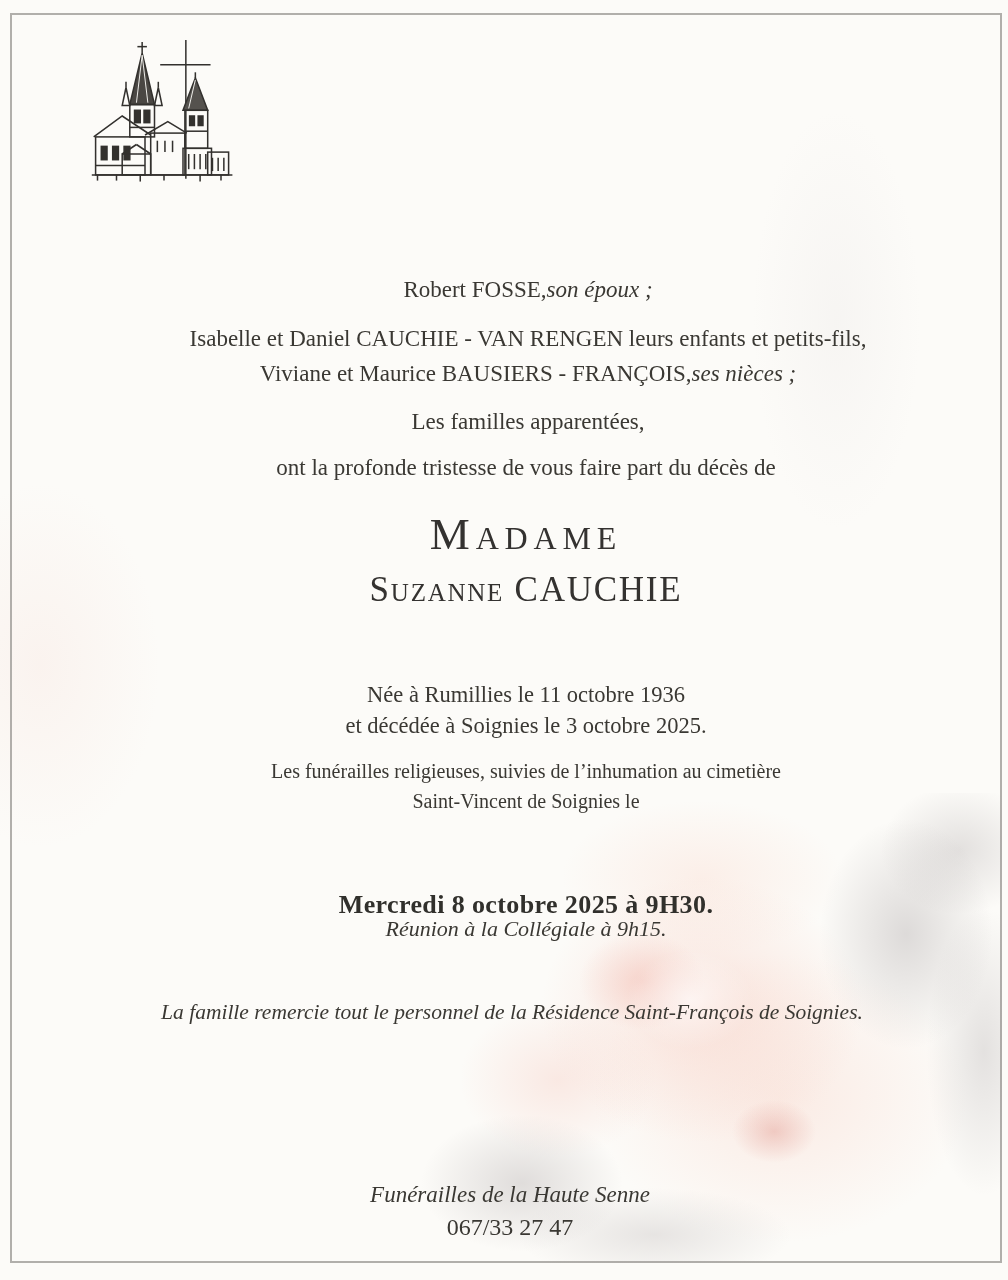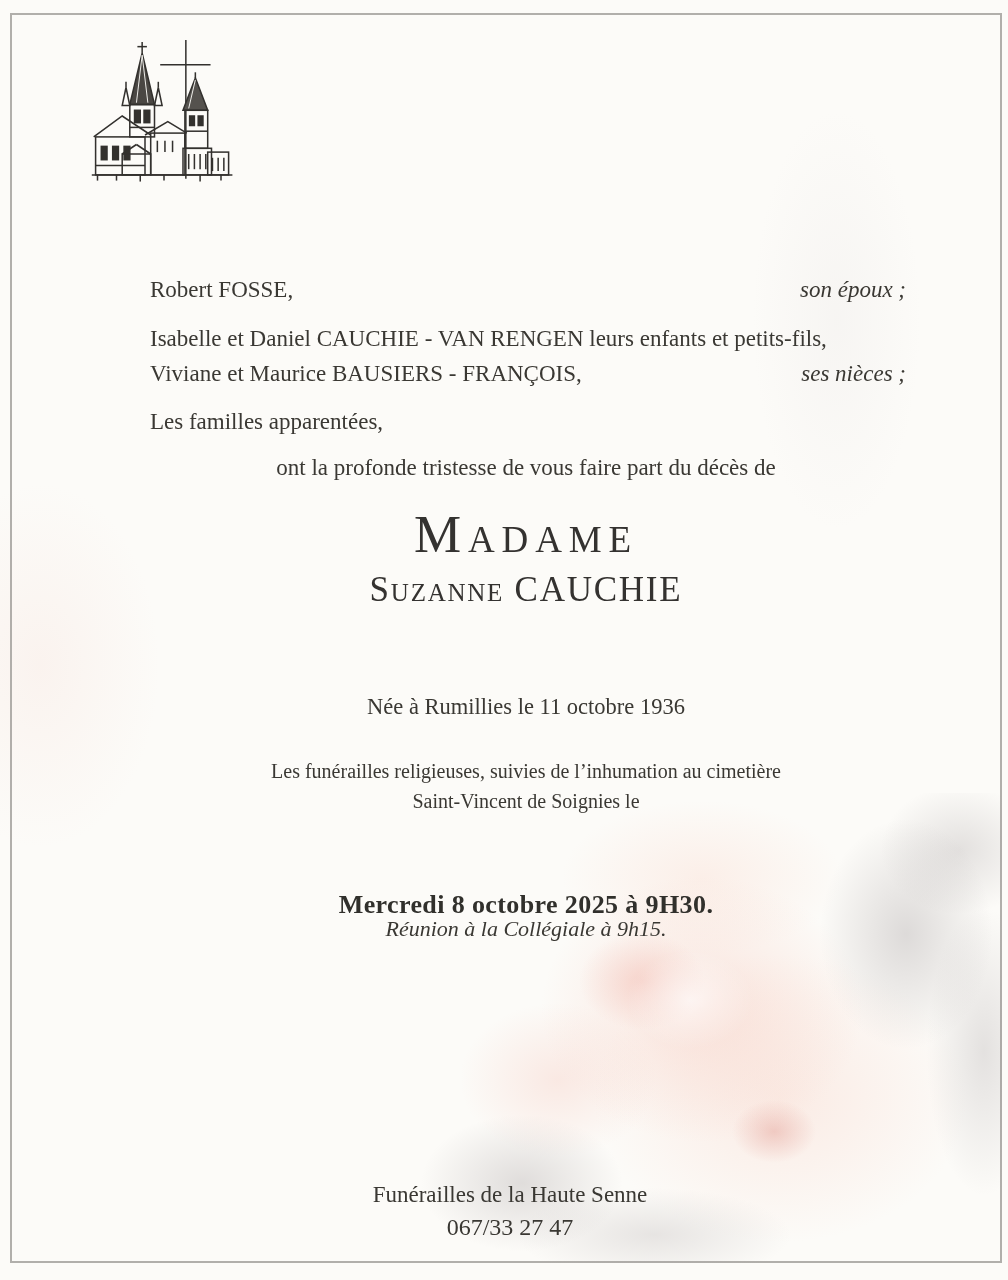--- a/index.html
+++ b/index.html
@@ -42,58 +42,58 @@
       radial-gradient(ellipse 140px 95px at 20% 83%, rgba(150,142,144,0.28), rgba(150,142,144,0) 72%),
       radial-gradient(ellipse 190px 65px at 42% 94%, rgba(155,147,149,0.22), rgba(155,147,149,0) 72%);
   }
   .church {
     position: absolute; left: 88px; top: 36px;
     width: 152px; height: 160px;
   }
   .row {
     position: absolute; left: 150px; width: 756px;
     font-size: 23px; line-height: 28px;
-    display: flex; justify-content: space-between;
+    display: flex; justify-content: center;
   }
   .row .it { font-style: italic; }
   .center-col {
     position: absolute; left: 52px; width: 948px;
     text-align: center;
   }
   .intro { top: 455px; font-size: 23px; }
   .title-line {
     top: 512px;
     font-variant: small-caps;
-    font-size: 53px; line-height: 44px;
+    font-size: 45px; line-height: 44px;
     letter-spacing: 0.13em;
     color: #343230;
   }
   .name-line {
     top: 566px;
     font-variant: small-caps;
     font-size: 35px; line-height: 48px;
     letter-spacing: 0.05em;
     color: #343230;
   }
-  .dates { top: 679px; font-size: 22.5px; line-height: 31px; margin-top: 12px; }
+  .dates { top: 679px; font-size: 22.5px; line-height: 31px; }
   .funeral-par { top: 757px; font-size: 20px; line-height: 29.5px; }
   .funeral-date {
     top: 864px; font-size: 26px; font-weight: bold;
     letter-spacing: 0.015em; color: #31302c; margin-top: 26px;
   }
   .meeting { top: 916px; font-size: 22px; font-style: italic; }
   .thanks {
     position: absolute; left: 28px; width: 968px; top: 1000px;
     text-align: center; font-size: 21.5px; font-style: italic;
   }
   .footer {
     position: absolute; left: 18px; width: 984px; top: 1178px;
     text-align: center; line-height: 33px;
   }
-  .footer .home { font-size: 23px; }
+  .footer .home { font-size: 23px; font-style: italic; }
   .footer .phone { font-size: 24px; }
 </style>
 </head>
 <body>
 
 <div class="page">
 
   <div class="frame"></div>
 
   <div class="rose"></div>
@@ -181,30 +181,32 @@
     <span>Les familles apparentées,</span>
   </div>
 
   <div class="center-col intro">ont la profonde tristesse de vous faire part du décès de</div>
 
   <div class="center-col title-line">Madame</div>
   <div class="center-col name-line">Suzanne CAUCHIE</div>
 
   <div class="center-col dates">
     <div>Née à Rumillies le 11 octobre 1936</div>
+    <div>et décédée à Soignies le 3 octobre 2025.</div>
   </div>
 
   <div class="center-col funeral-par">
     <div>Les funérailles religieuses, suivies de l’inhumation au cimetière</div>
     <div>Saint-Vincent de Soignies le</div>
   </div>
 
   <div class="center-col funeral-date">Mercredi 8 octobre 2025 à 9H30.</div>
 
   <div class="center-col meeting">Réunion à la Collégiale à 9h15.</div>
 
+  <div class="thanks">La famille remercie tout le personnel de la Résidence Saint-François de Soignies.</div>
 
   <div class="footer">
     <div class="home">Funérailles de la Haute Senne</div>
     <div class="phone">067/33 27 47</div>
   </div>
 
 </div>
 
 </body></html>

